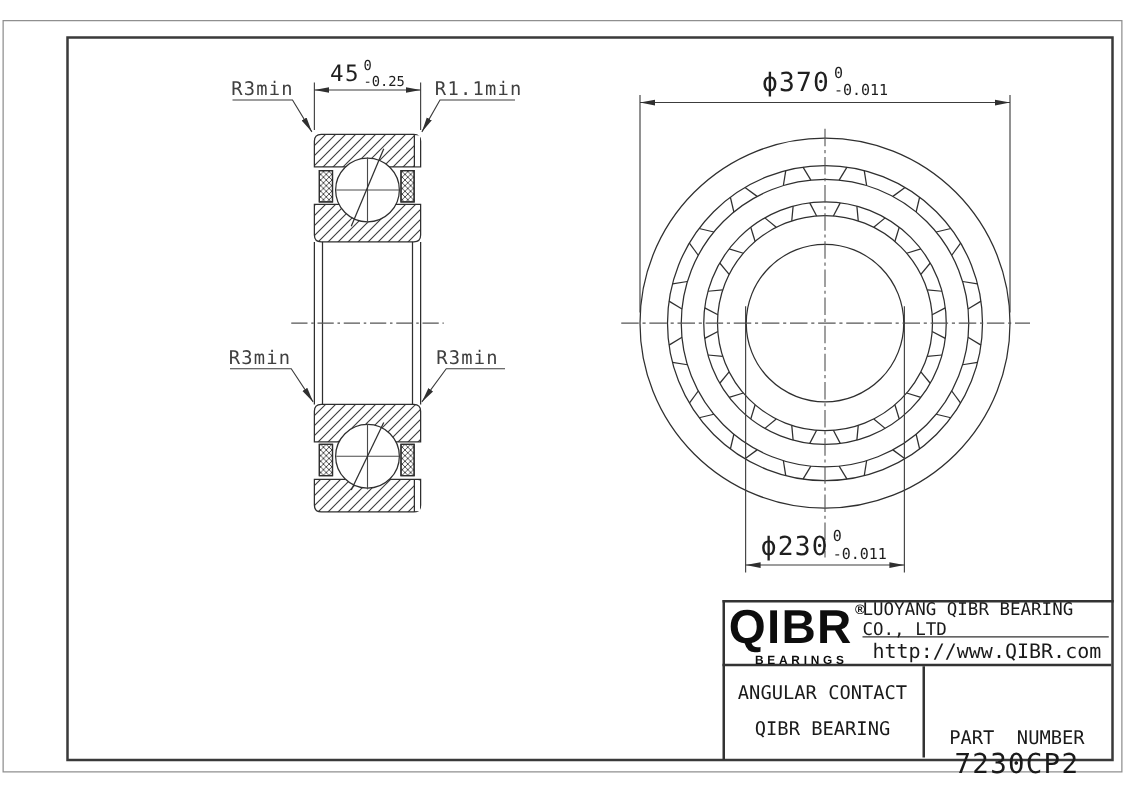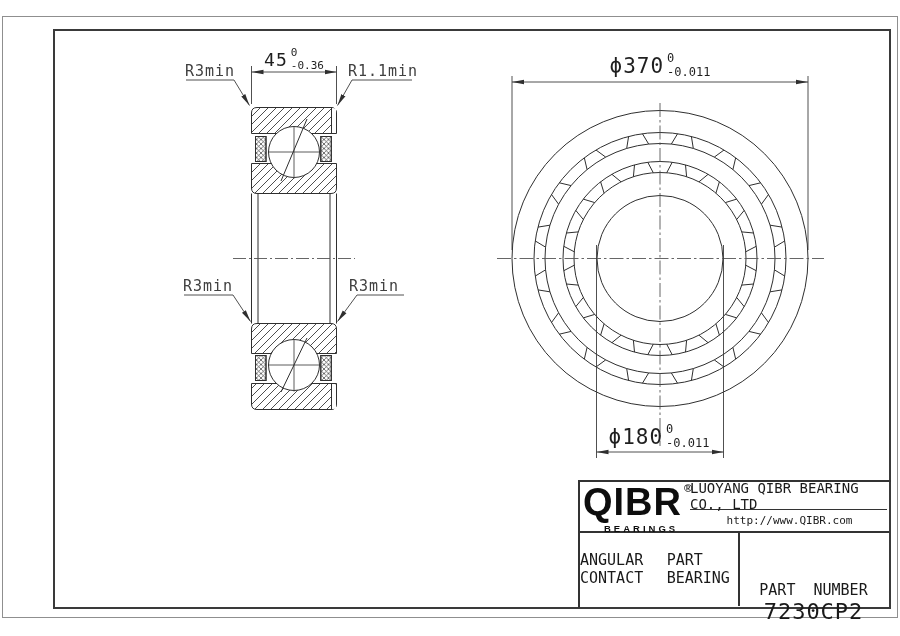--- a/index.html
+++ b/index.html
@@ -31,22 +31,22 @@
   #tb-underline{left:690px;top:509px;width:197px;border-top:1px solid #333;height:0;}
   #logo-area{left:583px;top:483px;width:108px;height:47px;}
   .logo-row{display:flex;align-items:flex-start;font-family:"Liberation Sans", sans-serif;}
   .logo-main{font-size:38px;font-weight:900;letter-spacing:1px;line-height:1;color:#0d0d0d;}
   .logo-reg{font-size:11px;font-weight:700;margin-left:2px;margin-top:-1px;}
   .logo-sub{font-family:"Liberation Sans", sans-serif;font-size:9.5px;font-weight:700;
             letter-spacing:3px;color:#0d0d0d;margin-left:21px;margin-top:2px;}
   .tb-text{position:absolute;display:flex;align-items:center;justify-content:center;
            font-family:"DejaVu Sans Mono", monospace;color:#1a1a1a;}
   #company{left:690px;top:483px;width:199px;height:25px;font-size:14px;letter-spacing:0;}
-  #website{left:690px;top:510px;width:199px;height:20px;font-size:11px;}
-  #product-cell{left:580px;top:533px;width:156px;height:71px;flex-direction:row;justify-content:space-evenly;font-size:15px;}
+  #website{left:690px;top:510px;width:199px;height:20px;font-size:16px;}
+  #product-cell{left:580px;top:533px;width:156px;height:71px;flex-direction:column;justify-content:space-evenly;font-size:15px;}
   #partnum-cell{left:740px;top:553px;width:147px;height:71px;flex-direction:column;justify-content:flex-end;}
   #partnum-label{font-size:15px;white-space:pre;}
   #partnum-value{font-size:22px;letter-spacing:1px;}
 </style>
 </head>
 <body>
 
 <div id="page">
 
   <div class="abs" id="outer-border"></div>
@@ -217,36 +217,36 @@
 
   <div class="cadtxt rlabel" style="left:210px;top:62px;">R3min</div>
   <div class="cadtxt rlabel" style="left:383px;top:62px;text-align:right;">R1.1min</div>
   <div class="cadtxt rlabel" style="left:208px;top:277px;">R3min</div>
   <div class="cadtxt rlabel" style="left:374px;top:277px;">R3min</div>
 
   <div class="dim-label" style="left:294px;top:47px;">
     <span class="dim-main">45</span>
     <span class="tol">
       <span>0</span>
-      <span>-0.36</span>
+      <span>-0.25</span>
     </span>
   </div>
 
   <div class="dim-label" style="left:660px;top:52px;">
     <span class="dim-big">ϕ</span>
       <span class="dim-big">370</span>
     <span class="tol tol-big">
       <span>0</span>
       <span>-0.011</span>
     </span>
   </div>
 
   <div class="dim-label" style="left:659px;top:423px;">
     <span class="dim-big">ϕ</span>
-      <span class="dim-big">180</span>
+      <span class="dim-big">230</span>
     <span class="tol tol-big">
       <span>0</span>
       <span>-0.011</span>
     </span>
   </div>
 
   <div class="abs" id="tb-outline"></div>
   <div class="abs tb-line" id="tb-hdiv"></div>
   <div class="abs tb-vline" id="tb-vdiv"></div>
   <div class="abs" id="tb-underline"></div>
@@ -257,20 +257,20 @@
       <span class="logo-reg">®</span>
     </div>
     <div class="logo-sub">BEARINGS</div>
   </div>
 
   <div class="tb-text" id="company">LUOYANG QIBR BEARING CO., LTD</div>
   <div class="tb-text" id="website">http://www.QIBR.com</div>
 
   <div class="tb-text" id="product-cell">
     <span>ANGULAR CONTACT</span>
-    <span>PART BEARING</span>
+    <span>QIBR BEARING</span>
   </div>
   <div class="tb-text" id="partnum-cell">
     <span id="partnum-label">PART  NUMBER</span>
     <span id="partnum-value">7230CP2</span>
   </div>
 
 </div>
 
 </body></html>

